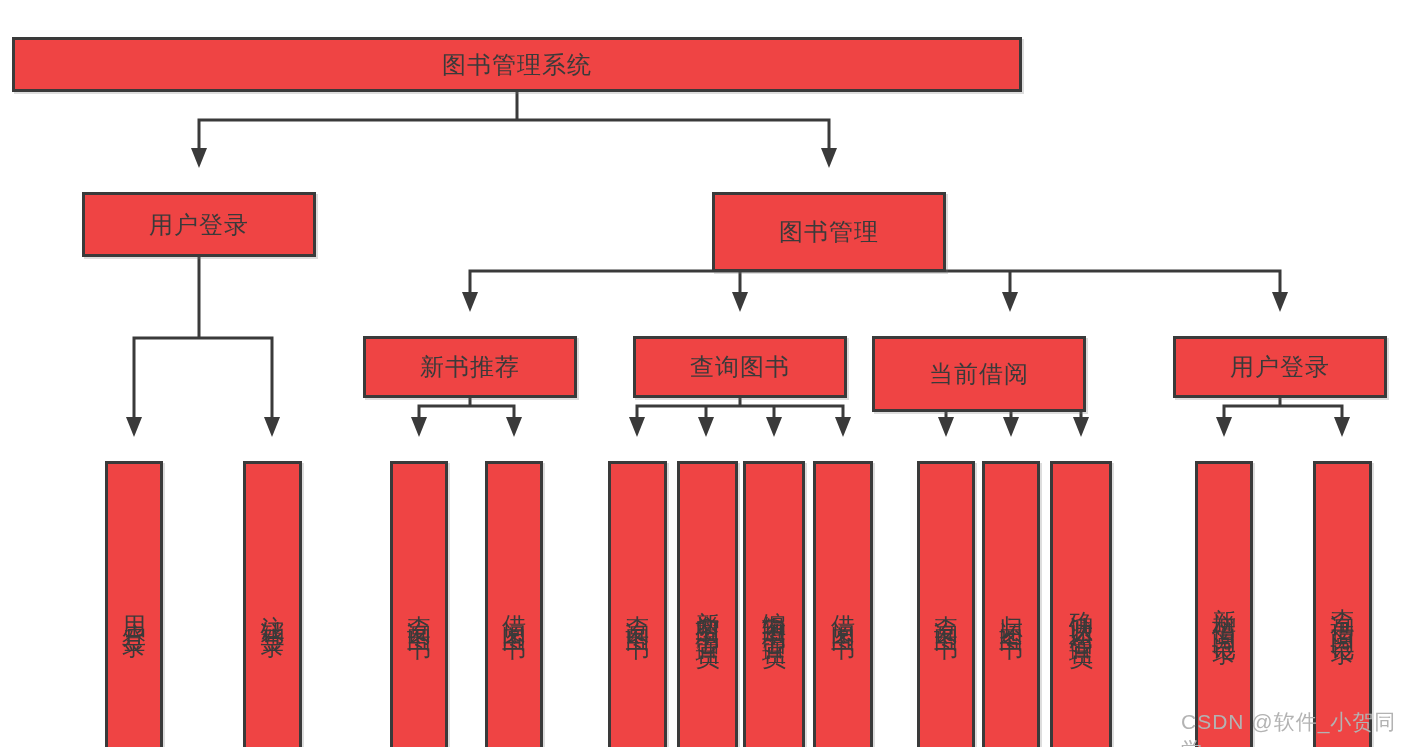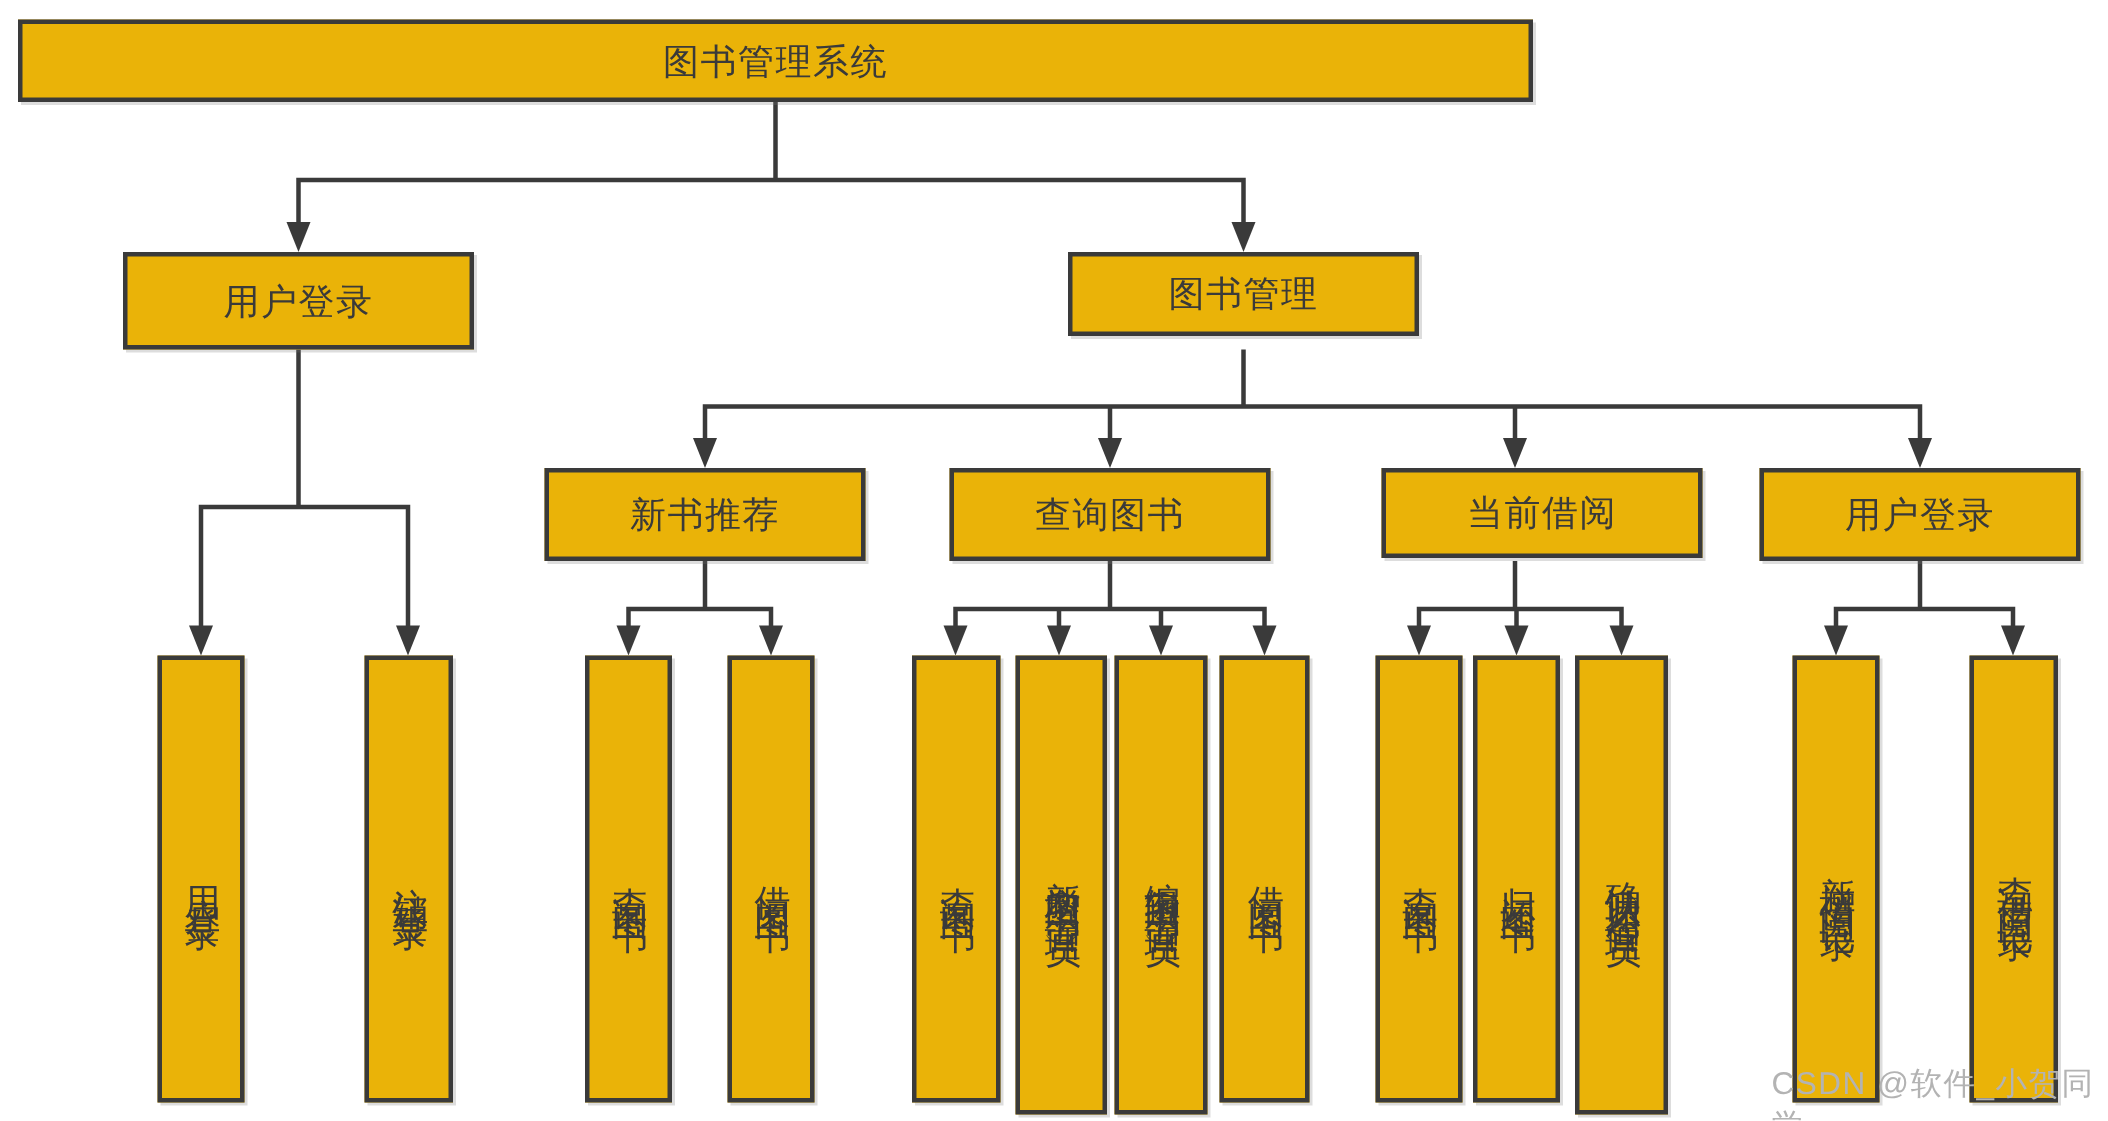--- a/index.html
+++ b/index.html
@@ -20,29 +20,30 @@
     position: absolute;
     left: 0;
     top: 0;
     width: 1405px;
     height: 747px;
   }
   .box {
     position: absolute;
     box-sizing: border-box;
     border: 3px solid #3a3a3a;
-    background: #eab308;
+    background: #ef4444;
     display: flex;
     align-items: center;
     justify-content: center;
     font-size: 24px;
     letter-spacing: 1px;
     color: #3a3a3a;
     box-shadow: 2px 2px 0 rgba(120,120,120,0.25);
     white-space: nowrap;
+    margin-top: 24px;
   }
   .vbox {
     writing-mode: vertical-rl;
     text-orientation: mixed;
     letter-spacing: 7px;
     font-size: 24px;
     white-space: normal;
   }
   .watermark {
     position: absolute;
@@ -86,25 +87,25 @@
       <polygon points="1003,417 1019,417 1011,437" fill="#3a3a3a"></polygon>
       <polygon points="1073,417 1089,417 1081,437" fill="#3a3a3a"></polygon>
       <polygon points="1216,417 1232,417 1224,437" fill="#3a3a3a"></polygon>
       <polygon points="1334,417 1350,417 1342,437" fill="#3a3a3a"></polygon>
     </g>
   </svg>
 
   <div class="box" style="left:12px; top:13px; width:1010px; height:55px;">图书管理系统</div>
 
   <div class="box" style="left:82px; top:168px; width:234px; height:65px;">用户登录</div>
-  <div class="box" style="left:712px; top:168px; width:234px; height:56px;">图书管理</div>
+  <div class="box" style="left:712px; top:168px; width:234px; height:80px;">图书管理</div>
 
   <div class="box" style="left:363px; top:312px; width:214px; height:62px;">新书推荐</div>
   <div class="box" style="left:633px; top:312px; width:214px; height:62px;">查询图书</div>
-  <div class="box" style="left:921px; top:312px; width:214px; height:60px;">当前借阅</div>
+  <div class="box" style="left:872px; top:312px; width:214px; height:76px;">当前借阅</div>
   <div class="box" style="left:1173px; top:312px; width:214px; height:62px;">用户登录</div>
 
   <div class="box vbox" style="left:105px; top:437px; width:58px; height:298px;">用户登录</div>
   <div class="box vbox" style="left:243px; top:437px; width:59px; height:298px;">注销登录</div>
 
   <div class="box vbox" style="left:390px; top:437px; width:58px; height:298px;">查询图书</div>
   <div class="box vbox" style="left:485px; top:437px; width:58px; height:298px;">借阅图书</div>
 
   <div class="box vbox" style="left:608px; top:437px; width:59px; height:298px;">查询图书</div>
   <div class="box vbox" style="left:677px; top:437px; width:61px; height:306px; letter-spacing:5px;">新增图书（管理员）</div>

